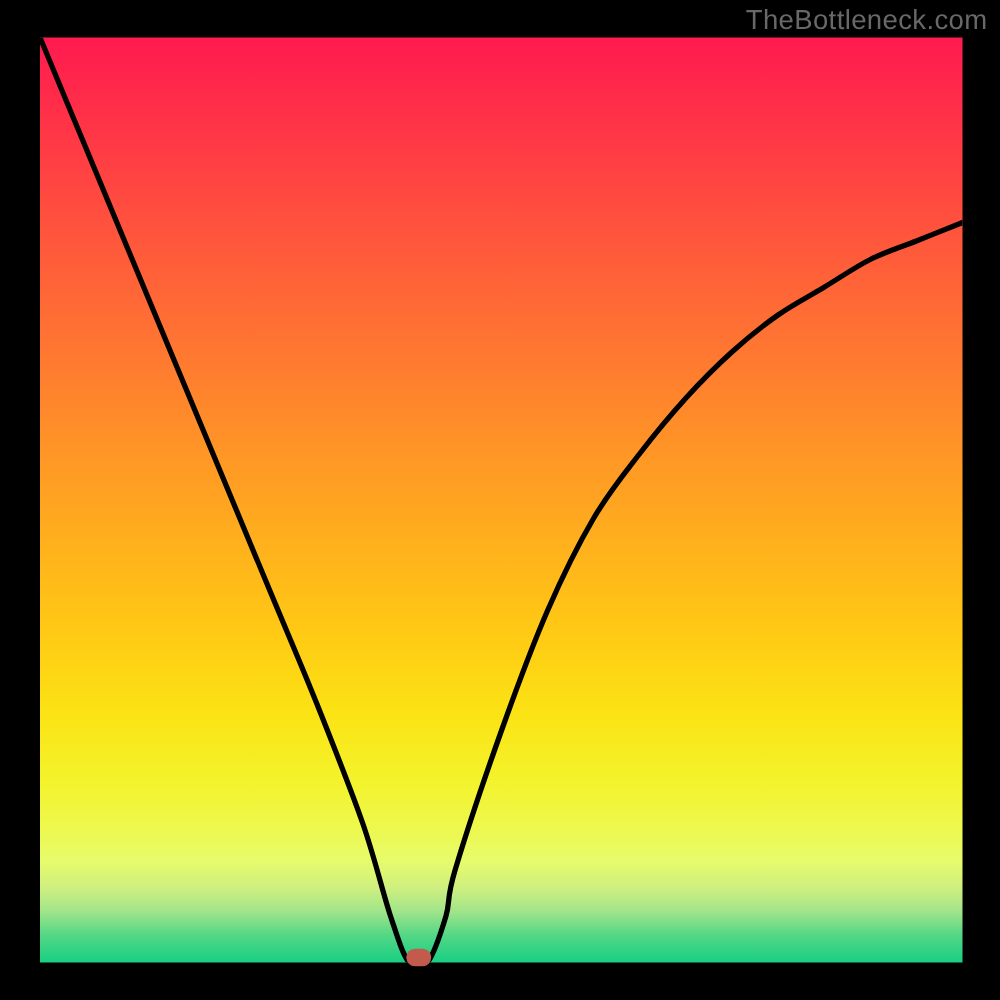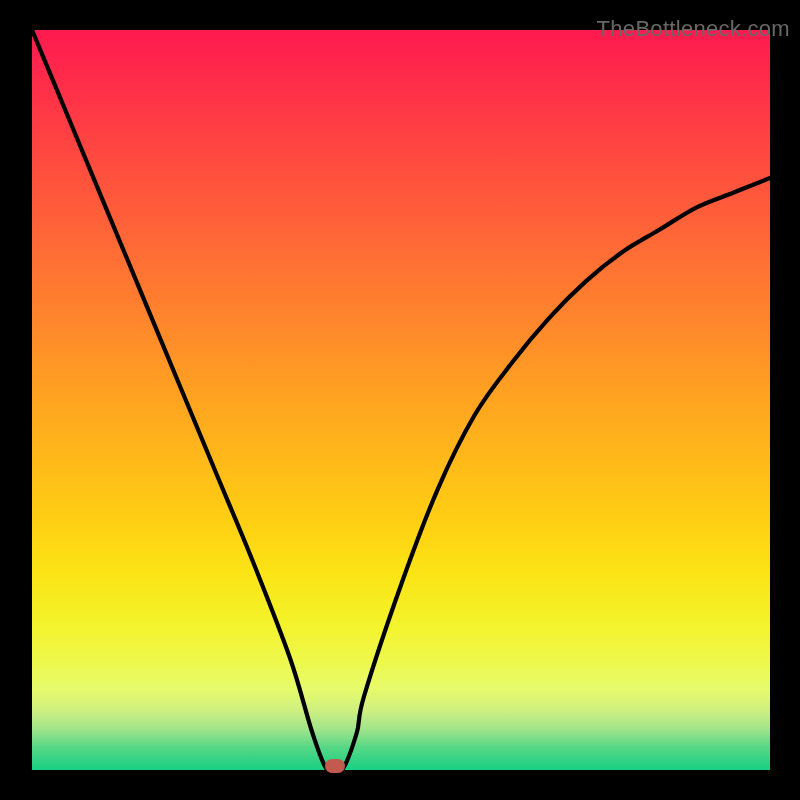--- a/index.html
+++ b/index.html
@@ -8,21 +8,21 @@
 
   .outer {
     width: 800px;
     height: 800px;
     position: relative;
     background: #000000;
   }
 
   .watermark {
     position: absolute;
-    top: 16px;
+    top: 3px;
     right: 10px;
     color: #686868;
     font-size: 22px;
     font-weight: 500;
     letter-spacing: 0.3px;
     z-index: 5;
   }
 
   .plot-frame {
     position: absolute;

